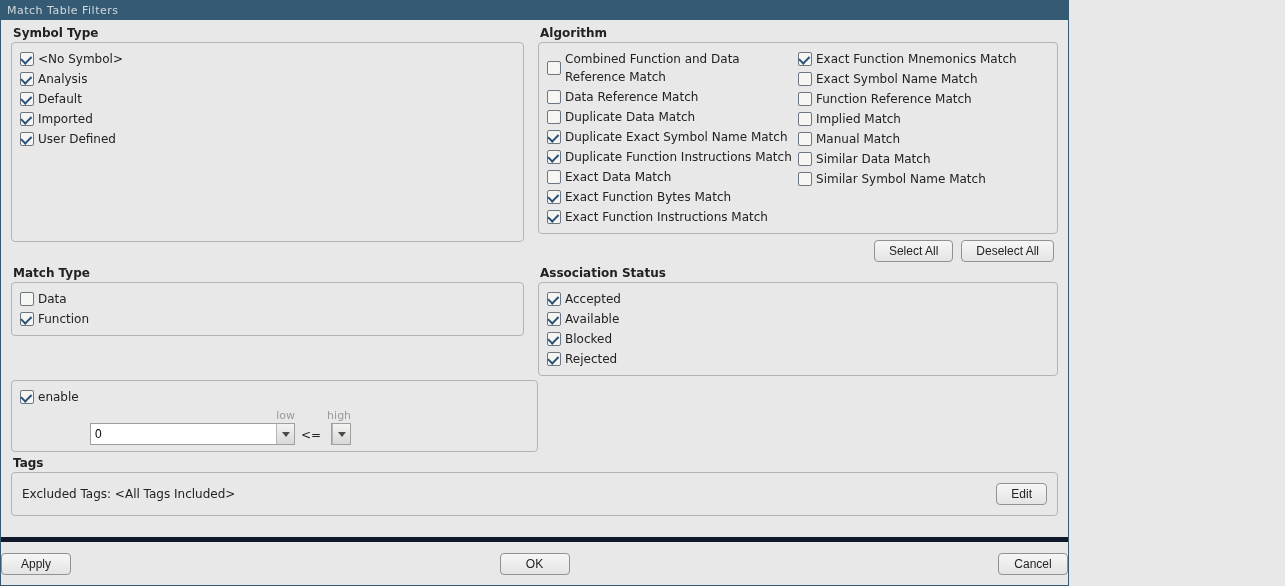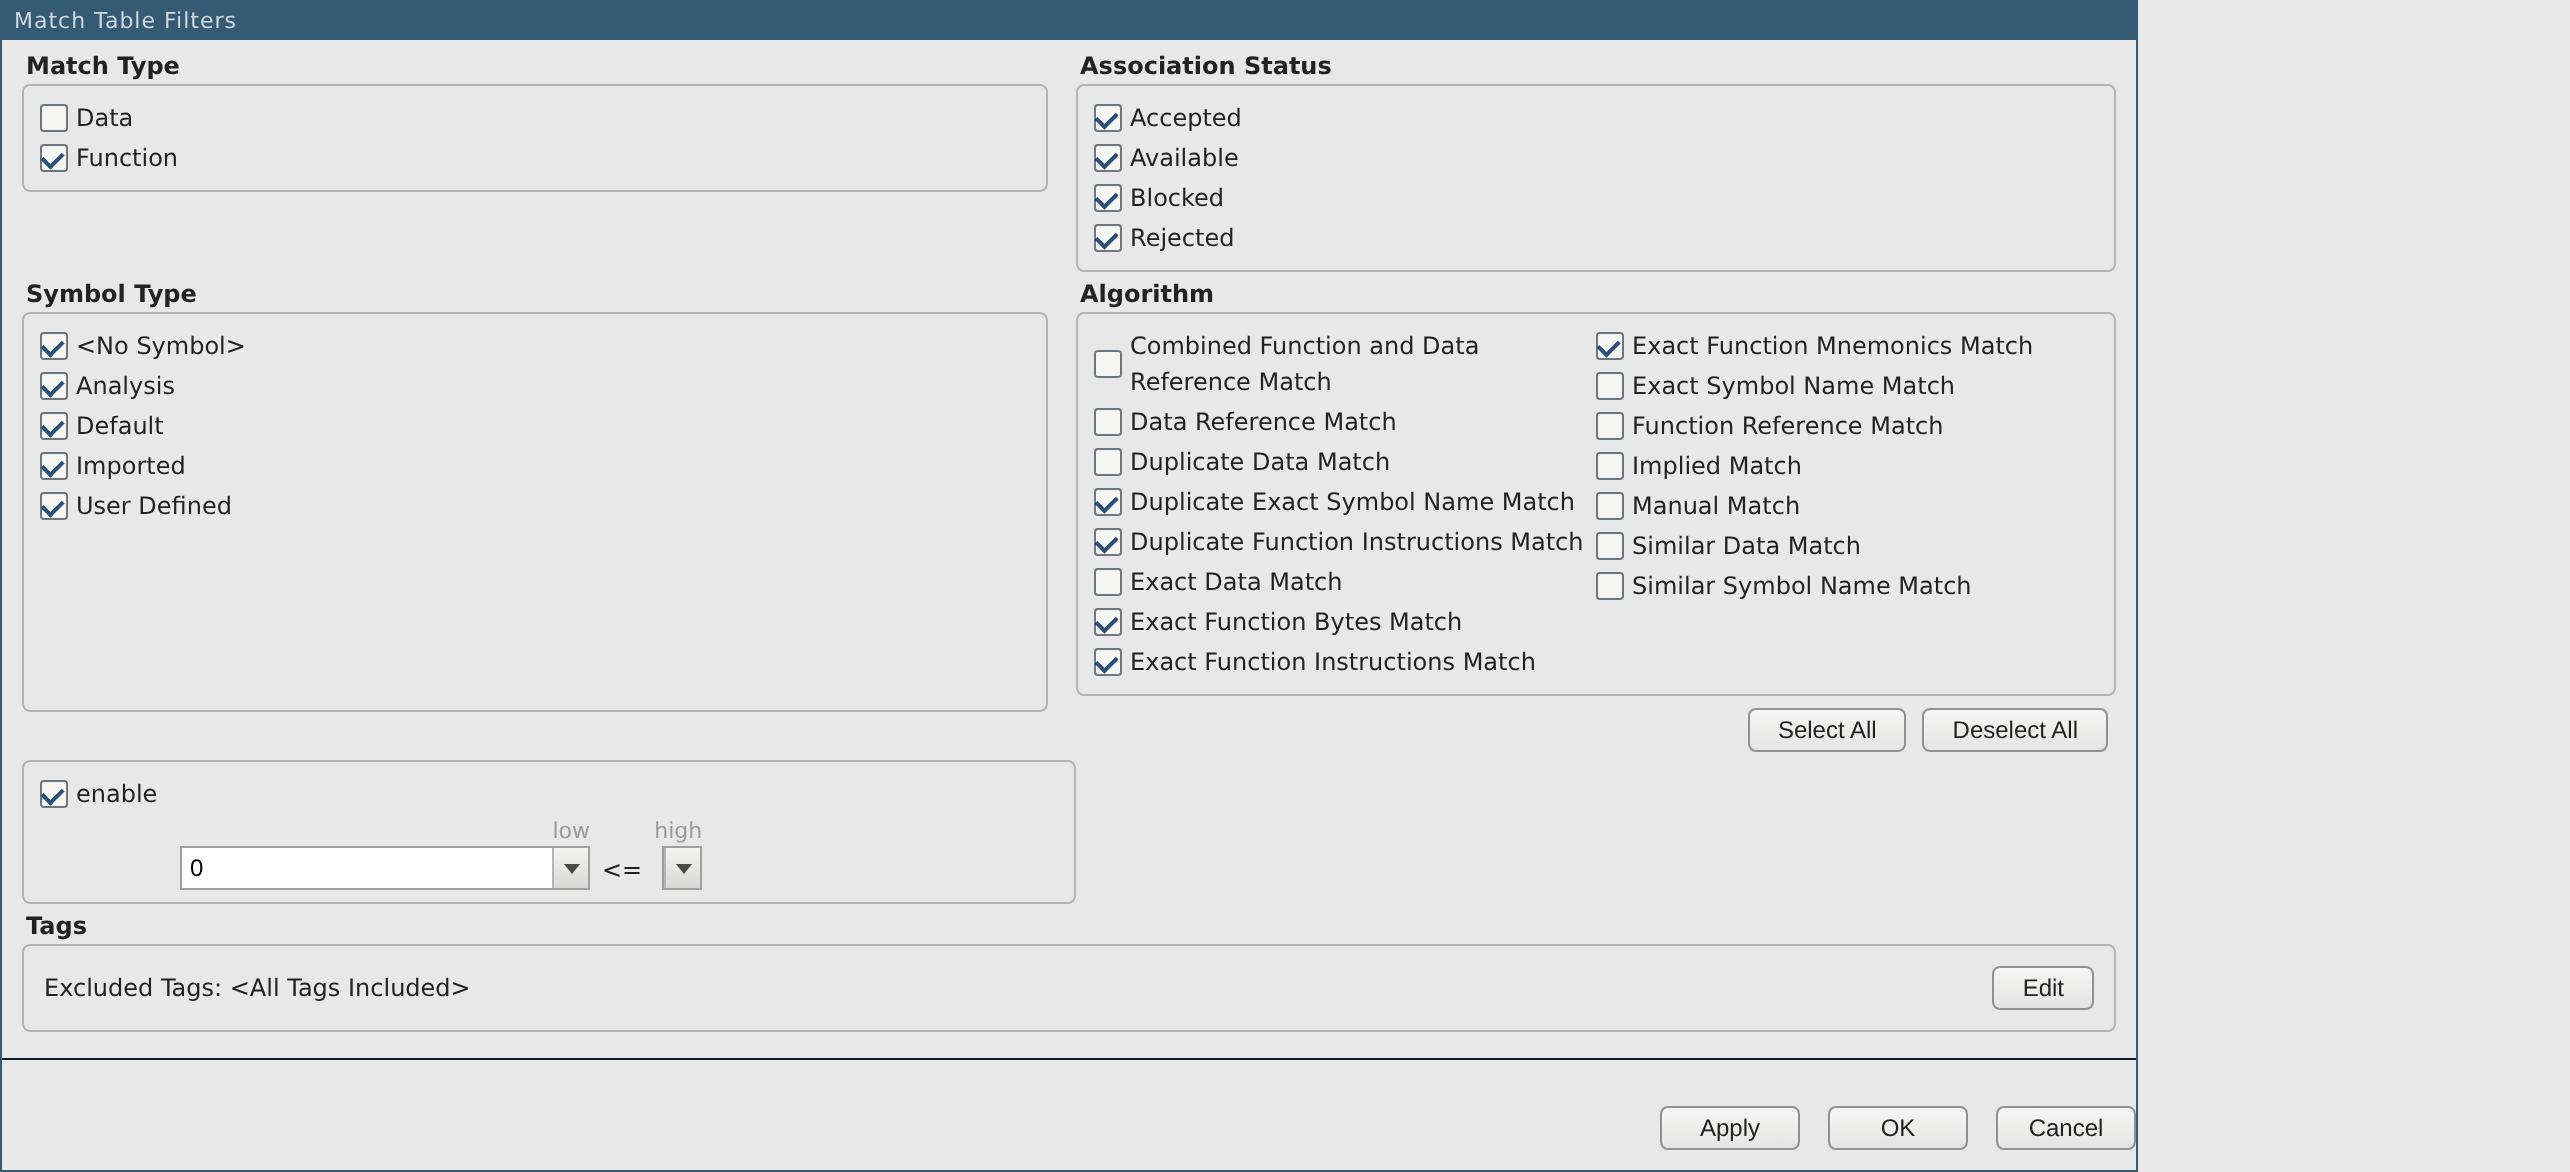--- a/index.html
+++ b/index.html
@@ -140,78 +140,39 @@
   }
   .le-op { padding: 0 4px 3px 4px; font-size: 12px; }
   .tags-inner {
     display: flex;
     align-items: center;
     justify-content: space-between;
     padding: 4px 2px;
     gap: 19px;
   }
   .footer {
-    border-top: 1px solid #0f172a;
-    background: #e8e8e8;
-    padding: 23px 0 10px 0;
-    display: flex;
-    justify-content: flex-end;
+    border-top: 5px solid #0f172a;
+    background: #e8e8e8;
+    padding: 11px 0 10px 0;
+    display: flex;
+    justify-content: space-between;
     gap: 14px;
   }
   .btn-wide { min-width: 70px; }
   .addr-group { width: 527px; }
 </style>
 </head>
 <body>
 
 <div class="window">
   <div class="titlebar">
     <span>Match Table Filters</span>
   </div>
 
   <div class="content">
-
-    <div class="row">
-
-      <div class="col col-left">
-        <div class="group-title">Match Type</div>
-        <fieldset class="group" id="matchType-box">
-            <div class="checkbox-row">
-              <span class="cb"></span>
-              <span>Data</span>
-            </div>
-            <div class="checkbox-row">
-              <span class="cb checked"></span>
-              <span>Function</span>
-            </div>
-          </fieldset>
-      </div>
-
-      <div class="col col-right">
-        <div class="group-title">Association Status</div>
-        <fieldset class="group" id="assocStatus-box">
-            <div class="checkbox-row">
-              <span class="cb checked"></span>
-              <span>Accepted</span>
-            </div>
-            <div class="checkbox-row">
-              <span class="cb checked"></span>
-              <span>Available</span>
-            </div>
-            <div class="checkbox-row">
-              <span class="cb checked"></span>
-              <span>Blocked</span>
-            </div>
-            <div class="checkbox-row">
-              <span class="cb checked"></span>
-              <span>Rejected</span>
-            </div>
-          </fieldset>
-      </div>
-    </div>
 
     <div class="row">
 
       <div class="col col-left">
         <div class="group-title">Symbol Type</div>
         <fieldset class="group" style="min-height:200px" id="symbolType-box">
             <div class="checkbox-row">
               <span class="cb checked"></span>
               <span>&lt;No Symbol&gt;</span>
             </div>
@@ -301,20 +262,59 @@
                   <span class="cb"></span>
                   <span>Similar Symbol Name Match</span>
                 </div>
               </div>
           </div>
         </fieldset>
         <div class="btn-bar-right">
           <button class="btn">Select All</button>
           <button class="btn">Deselect All</button>
         </div>
+      </div>
+    </div>
+
+    <div class="row">
+
+      <div class="col col-left">
+        <div class="group-title">Match Type</div>
+        <fieldset class="group" id="matchType-box">
+            <div class="checkbox-row">
+              <span class="cb"></span>
+              <span>Data</span>
+            </div>
+            <div class="checkbox-row">
+              <span class="cb checked"></span>
+              <span>Function</span>
+            </div>
+          </fieldset>
+      </div>
+
+      <div class="col col-right">
+        <div class="group-title">Association Status</div>
+        <fieldset class="group" id="assocStatus-box">
+            <div class="checkbox-row">
+              <span class="cb checked"></span>
+              <span>Accepted</span>
+            </div>
+            <div class="checkbox-row">
+              <span class="cb checked"></span>
+              <span>Available</span>
+            </div>
+            <div class="checkbox-row">
+              <span class="cb checked"></span>
+              <span>Blocked</span>
+            </div>
+            <div class="checkbox-row">
+              <span class="cb checked"></span>
+              <span>Rejected</span>
+            </div>
+          </fieldset>
       </div>
     </div>
 
     <div>
       <fieldset class="group addr-group">
         <div class="address-inner">
           <div class="checkbox-row">
             <span id="addr-enable-cb" class="cb checked"></span>
             <span>enable</span>
           </div>

